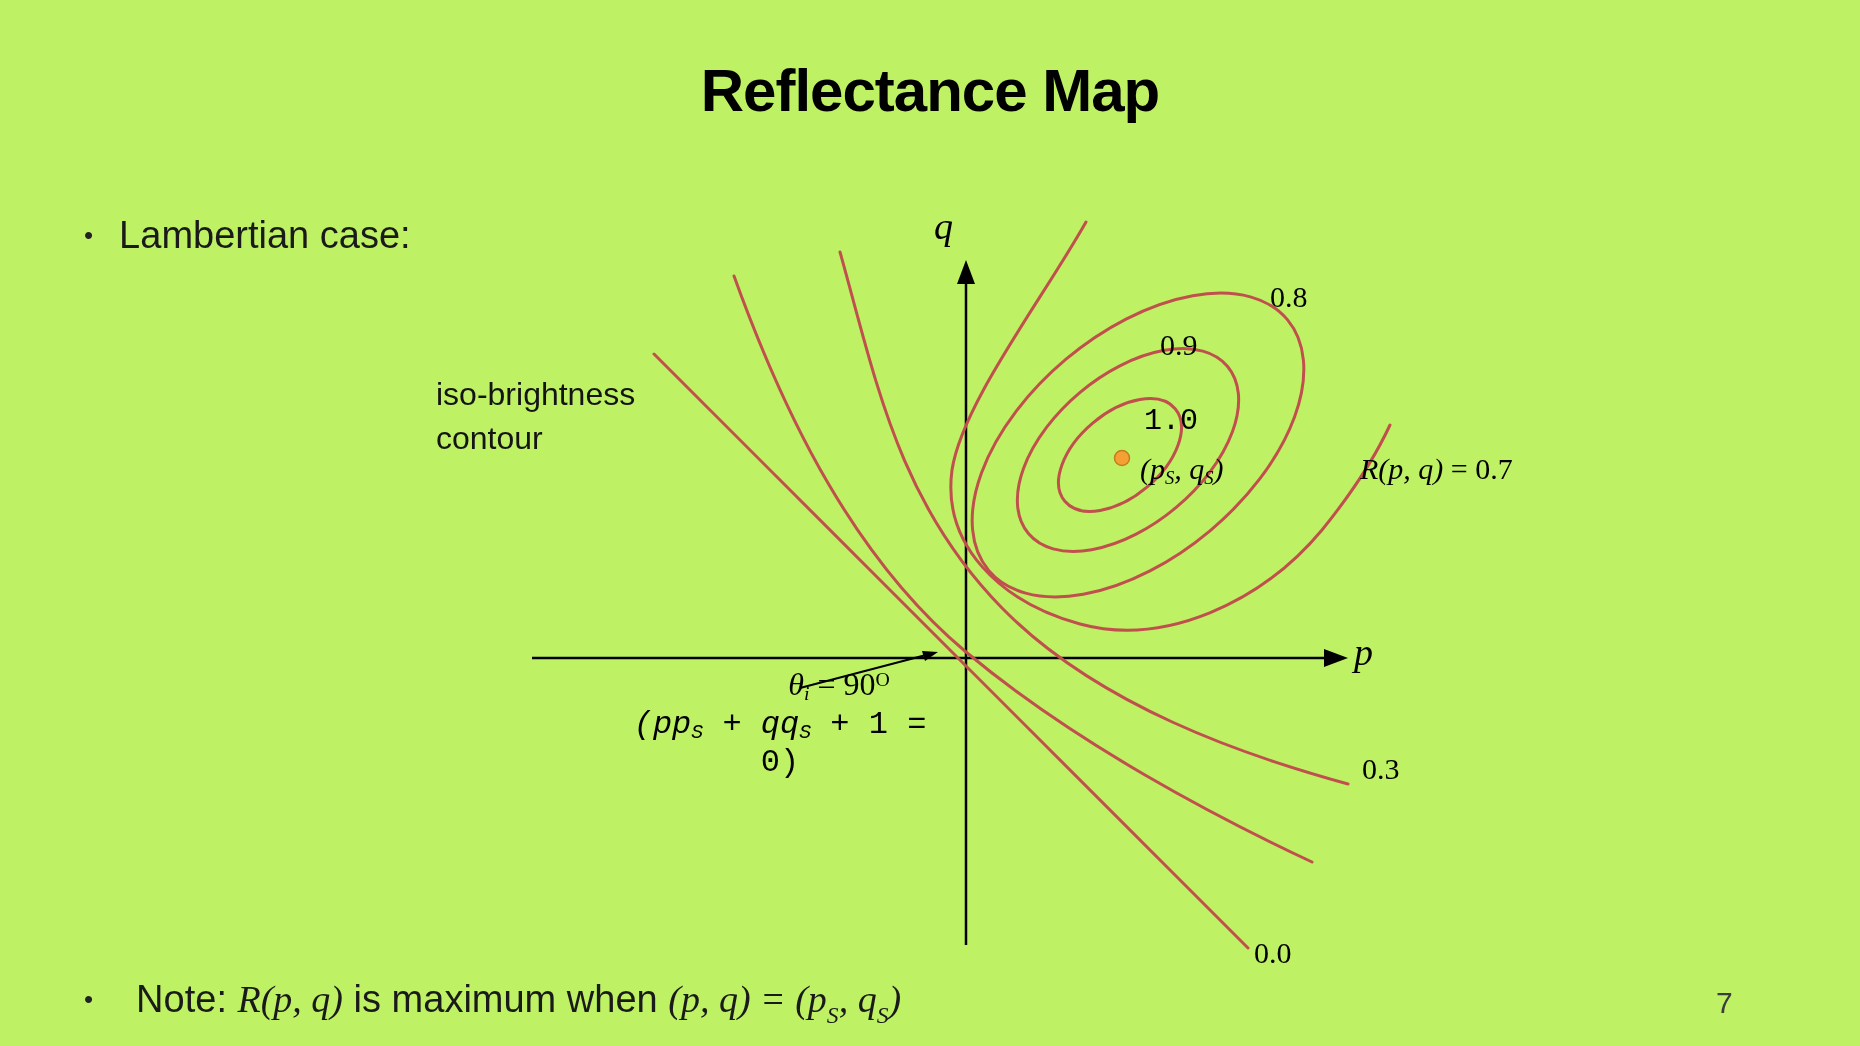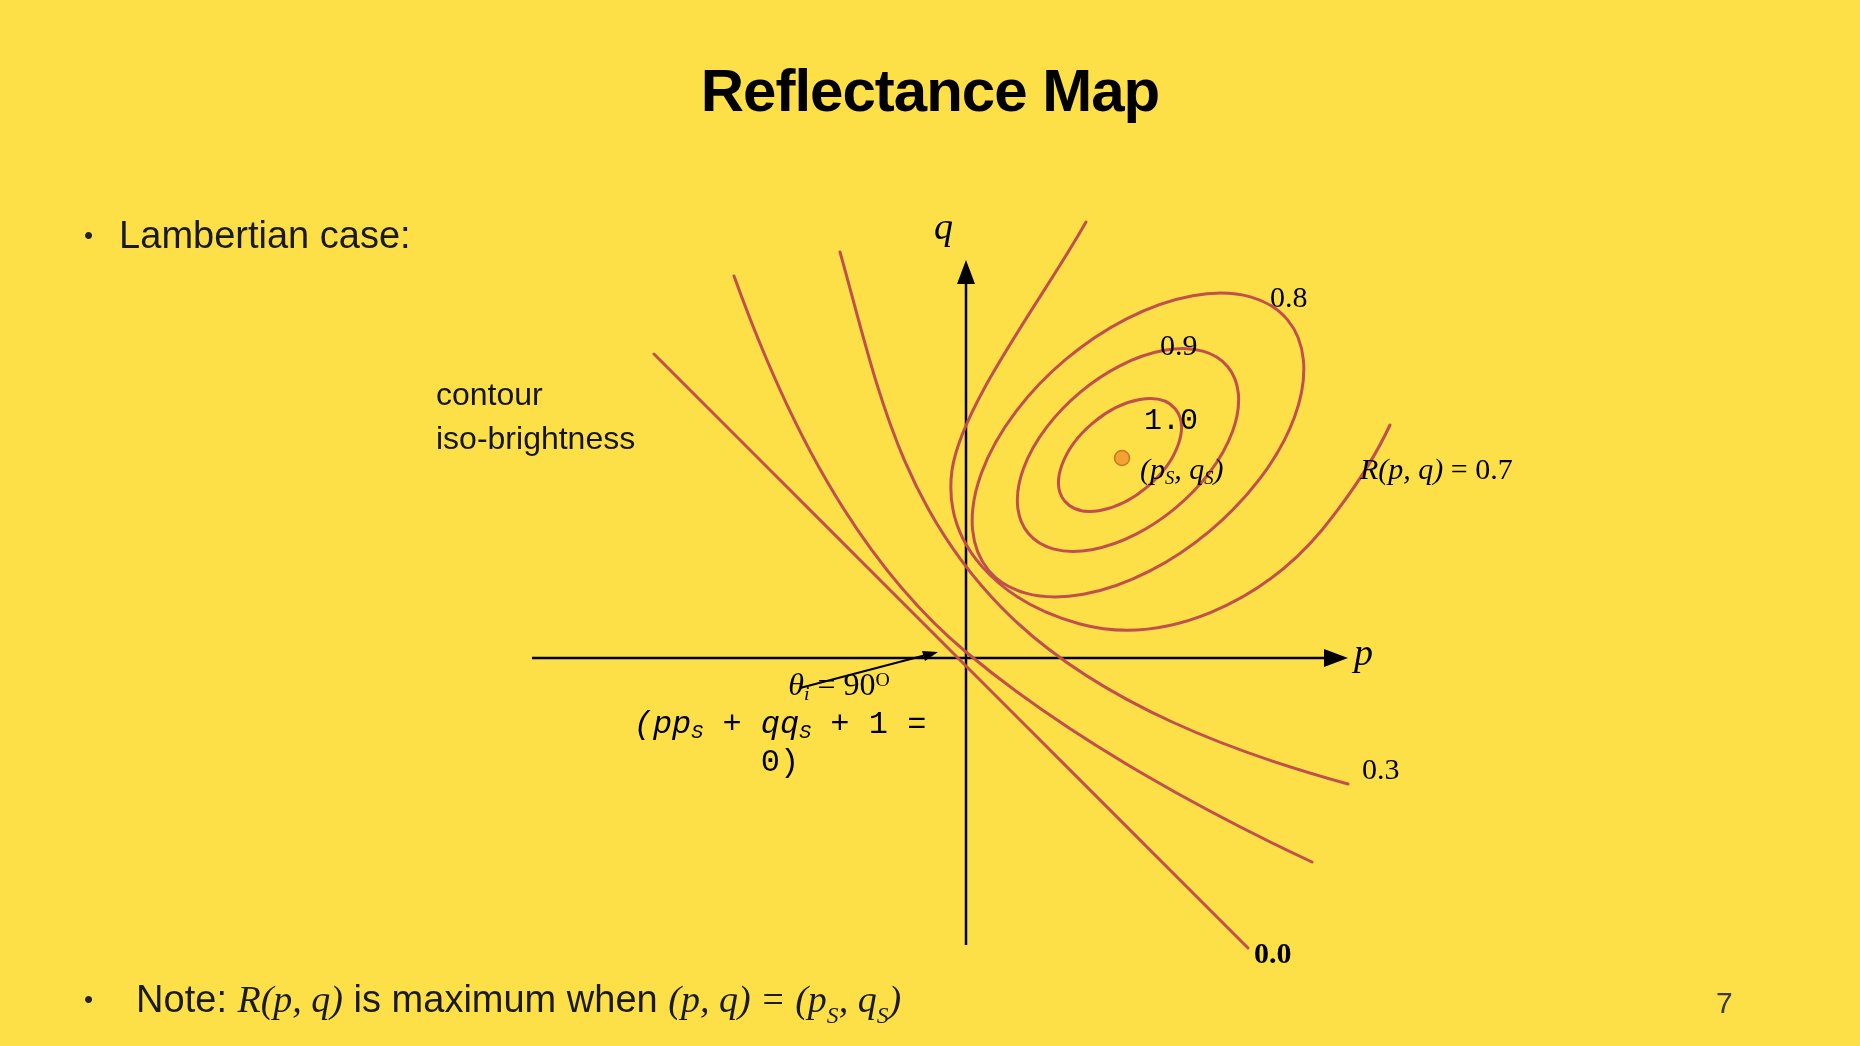--- a/index.html
+++ b/index.html
@@ -1,17 +1,17 @@
 <!DOCTYPE html>
 <html><head>
 <meta charset="utf-8">
 <style>
   html,body{margin:0;padding:0;background:#ffffff;}
   .slide{
-    position:relative;width:1860px;height:1046px;background:#fde047;overflow:hidden;
+    position:relative;width:1860px;height:1046px;background:#bef264;overflow:hidden;
     font-family:"Liberation Sans",sans-serif;color:#111;
     --contour:#C0504D;--axis:#000;--dot:#F5A033;--dot-edge:#C07D22;
   }
   .abs{position:absolute;}
   .plot{left:0;top:0;}
   .title{top:56px;left:0;width:100%;text-align:center;font-size:60px;font-weight:700;color:#000;letter-spacing:-1px;}
   .bullet-row{display:flex;align-items:flex-start;gap:26px;}
   .bullet-marker{font-size:26px;line-height:54px;color:#222;}
   .b1{left:84px;top:208px;}
   .b1 .btxt{font-size:38px;line-height:54px;color:#1a1a1a;text-align:right;}
@@ -64,29 +64,29 @@
 
   <div class="abs bullet-row b1">
     <span class="bullet-marker">•</span>
     <span class="btxt">Lambertian case:</span>
   </div>
 
   <div class="abs axlabel" style="left:934px;top:204px;">q</div>
   <div class="abs axlabel" style="left:1354px;top:630px;">p</div>
 
   <div class="abs iso" style="left:436px;top:372px;">
+    <div>iso-brightness</div>
     <div>contour</div>
-    <div>iso-brightness</div>
   </div>
 
   <div class="abs clabel" style="left:1270px;top:280px;">0.8</div>
   <div class="abs clabel" style="left:1160px;top:328px;">0.9</div>
   <div class="abs clabel" style="left:1144px;top:404px;font-family:Liberation Mono, monospace;">1.0</div>
   <div class="abs clabel" style="left:1362px;top:752px;">0.3</div>
-  <div class="abs clabel" style="left:1254px;top:936px;font-weight:bold;">0.0</div>
+  <div class="abs clabel" style="left:1254px;top:936px;">0.0</div>
 
   <div class="abs clabel" style="left:1354px;top:452px;margin-left:6px;">
     <span class="it">R(p, q)</span><span> = 0.7</span>
   </div>
 
   <div class="abs serif it" style="left:1140px;top:452px;font-size:30px;color:#000;">
     <span>(p</span><span class="sub">S</span><span>, q</span><span class="sub">S</span><span>)</span>
   </div>
 
   <div class="abs mathline" style="left:744px;top:666px;width:190px;">

